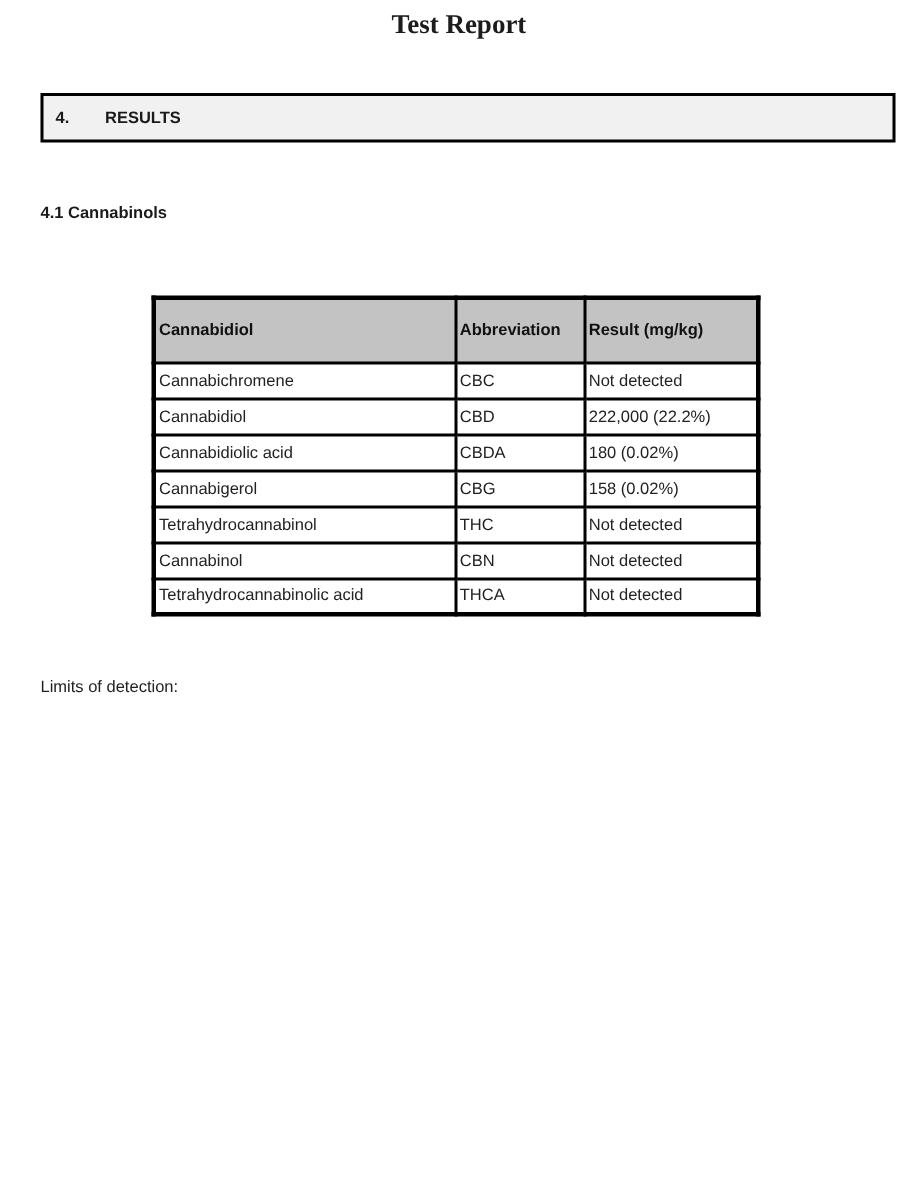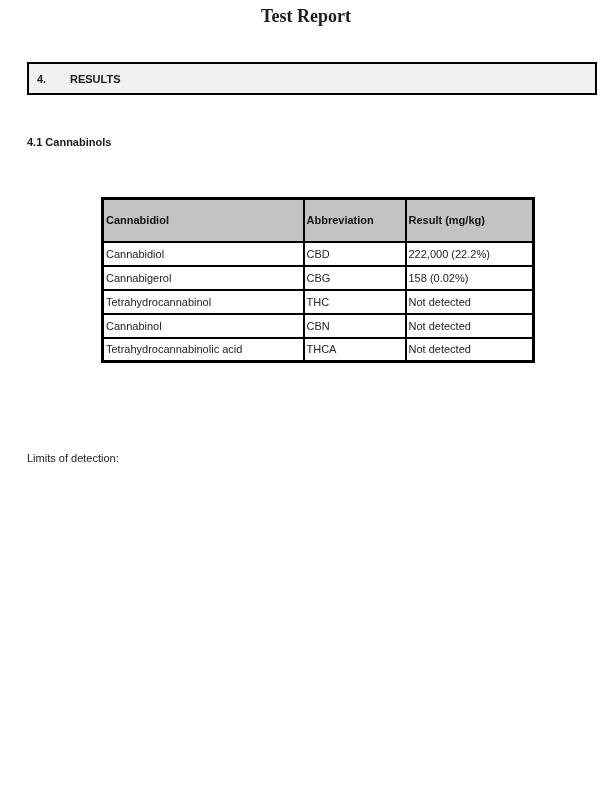--- a/index.html
+++ b/index.html
@@ -68,22 +68,22 @@
     padding: 0 2px;
   }
   table.results th {
     background: #c3c3c3;
     height: 43px;
     font-weight: bold;
     color: #111111;
   }
   table.results td { height: 24px; font-weight: normal; }
   .col-name   { width: 201px; }
-  .col-abbr   { width: 102px; }
-  .col-result { width: 128px; }
+  .col-abbr   { width: 86px; }
+  .col-result { width: 116px; }
   td.bold { font-weight: bold; margin-left: 12px; }
   .limits-label {
     position: absolute;
     left: 27px;
     top: 452px;
     font-size: 11px;
     color: #222222;
   }
   .lod-text {
     position: absolute;
@@ -112,23 +112,33 @@
   <table class="results">
     <thead>
       <tr>
         <th class="col-name">Cannabidiol</th>
         <th class="col-abbr">Abbreviation</th>
         <th class="col-result">Result (mg/kg)</th>
       </tr>
     </thead>
     <tbody>
       <tr>
+        <td>Cannabichromene</td>
+        <td>CBC</td>
+        <td>Not detected</td>
+      </tr>
+      <tr>
         <td>Cannabidiol</td>
         <td>CBD</td>
         <td class="bold">222,000 (22.2%)</td>
+      </tr>
+      <tr>
+        <td>Cannabidiolic acid</td>
+        <td>CBDA</td>
+        <td class="bold">180 (0.02%)</td>
       </tr>
       <tr>
         <td>Cannabigerol</td>
         <td>CBG</td>
         <td class="bold">158 (0.02%)</td>
       </tr>
       <tr>
         <td>Tetrahydrocannabinol</td>
         <td>THC</td>
         <td>Not detected</td>

